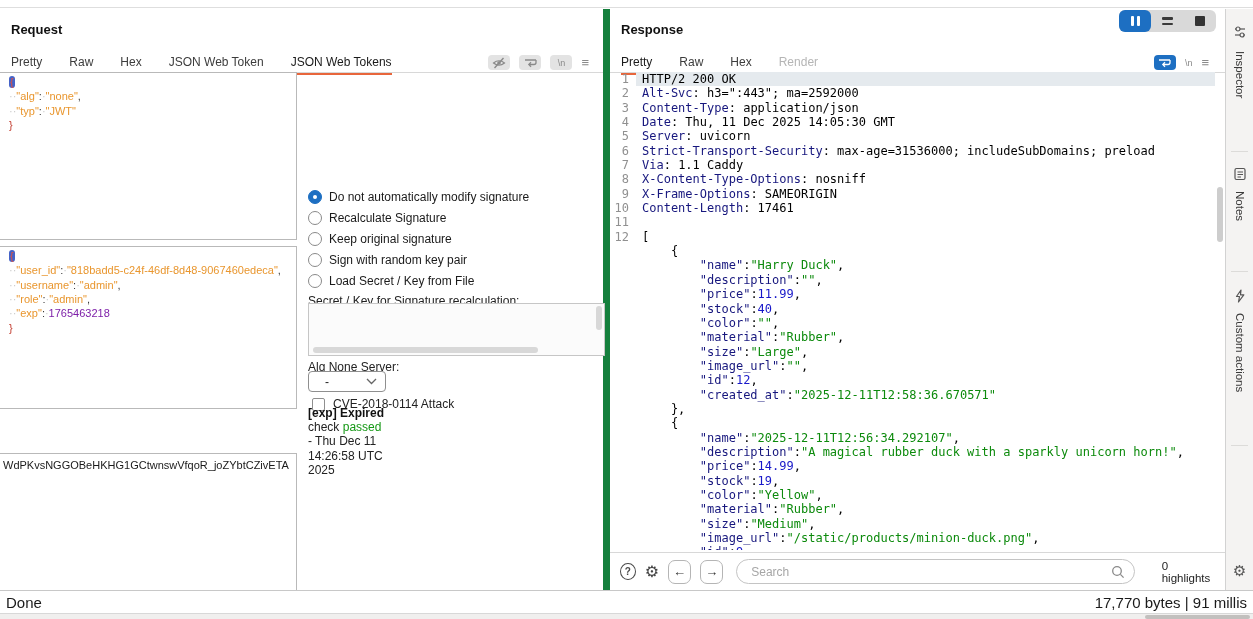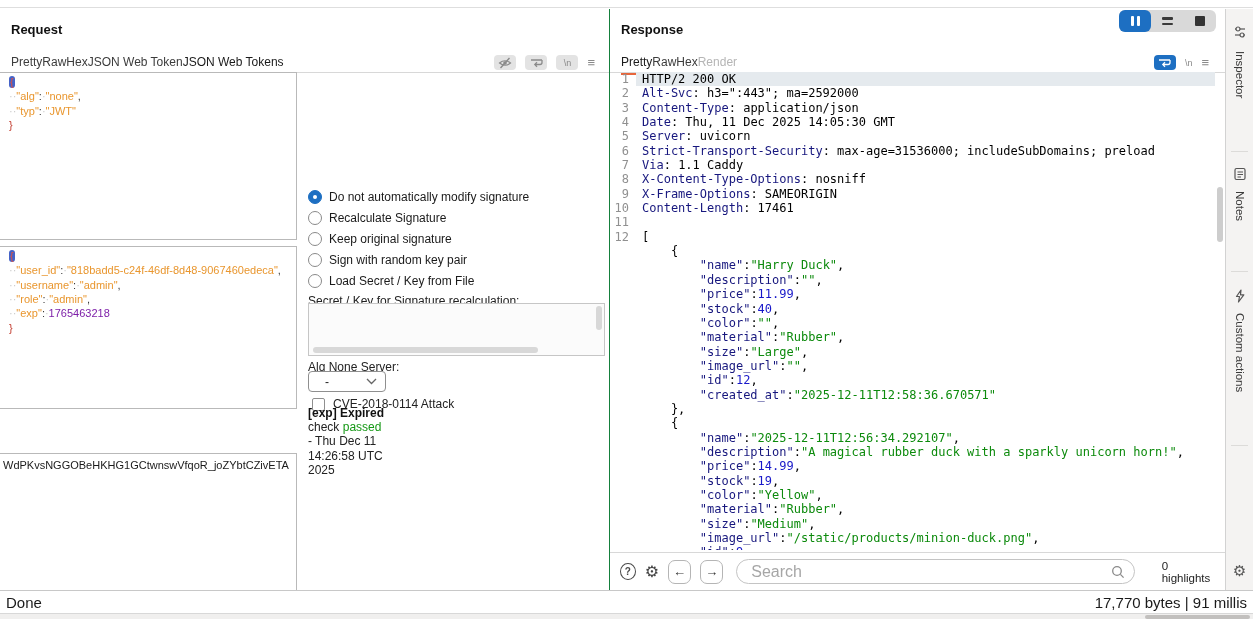--- a/index.html
+++ b/index.html
@@ -5,28 +5,28 @@
   * { box-sizing: border-box; }
   html,body { margin:0; padding:0; }
   body {
     width:1253px; height:619px; position:relative; overflow:hidden;
     background:#fff; font-family:"Liberation Sans", sans-serif; color:#222;
   }
   #topstrip { position:absolute; top:0; left:0; right:0; height:8px; background:#fff; border-bottom:1px solid #dedede; }
   #main { position:absolute; top:9px; left:0; right:0; bottom:29px; display:flex; }
 
   
-  #request-pane { width:610px; position:relative; border-right:1px solid #15803d; }
+  #request-pane { width:610px; position:relative; border-right:7px solid #15803d; }
   #response-pane { flex:1; position:relative; }
   #sidebar { width:28px; background:#f4f3f2; border-left:1px solid #d2d2d2; position:relative; }
 
   .pane-title { position:absolute; left:11px; top:13px; font-size:13px; font-weight:bold; color:#111; }
   .hairline { position:absolute; left:0; right:0; top:63px; border-top:1px solid #d8d8d8; }
 
-  .tabs { position:absolute; left:11px; top:46px; display:flex; height:20px; }
+  .tabs { position:absolute; left:11px; top:46px; display:flex; gap:27px; height:20px; }
   .tab { font-size:12px; color:#3c3c3c; line-height:14px; padding-bottom:3px; border-bottom:3px solid transparent; cursor:default; white-space:nowrap; }
   .tab.sel { border-bottom-color:#e8663c; color:#1a1a1a; }
   .tab.disabled { color:#b5b5b5; }
 
   .toolbar { position:absolute; top:46px; display:flex; align-items:center; gap:9px; }
   #request-toolbar { right:14px; }
   #response-toolbar { right:16px; }
   .tbtn { width:22px; height:15px; background:#e3e3e3; border-radius:4px; display:flex; align-items:center; justify-content:center; color:#8a8a8a; font-size:9px; }
   .tbtn.blue { background:#1d6fc2; color:#fff; }
   .nl { font-size:9px; color:#8a8a8a; letter-spacing:0; }
@@ -94,21 +94,21 @@
 
   #resp-vscroll { position:absolute; right:0; top:63px; width:10px; bottom:39px; }
   #resp-vscroll .thumb { position:absolute; left:2px; right:2px; top:115px; height:55px; background:#cdcdcd; border-radius:4px; }
 
   
   #search-bar { position:absolute; left:0; right:0; bottom:0; height:38px; border-top:1px solid #d8d8d8; display:flex; align-items:center; padding:0 10px; gap:9px; background:#fff; }
   .help-circle { width:17px; height:17px; border:1.4px solid #4a4a4a; border-radius:50%; display:flex; align-items:center; justify-content:center; font-size:10px; font-weight:bold; color:#4a4a4a; }
   .gear { font-size:16px; color:#444; line-height:17px; }
   .arrow-btn { width:25px; height:24px; border:1px solid #b5b5b5; border-radius:7px; display:flex; align-items:center; justify-content:center; font-size:13px; color:#333; background:#fff; }
   #search-field { width:433px; height:25px; border:1px solid #c4c4c4; border-radius:13px; display:flex; align-items:center; padding:0 9px 0 12px; margin-left:4px; }
-  #search-field input { border:none; outline:none; flex:1; font-size:16px; font-family:"Liberation Sans",sans-serif; color:#333; background:transparent; }
+  #search-field input { border:none; outline:none; flex:1; font-size:12px; font-family:"Liberation Sans",sans-serif; color:#333; background:transparent; }
   #search-field input::placeholder { color:#a6a6a6; }
   #highlights { margin-left:18px; font-size:11.5px; color:#222; }
 
   
   .sb-icon { position:absolute; left:50%; transform:translateX(-50%); }
   .sb-label { position:absolute; left:8px; writing-mode:vertical-rl; font-size:11.5px; color:#3a3a3a; white-space:nowrap; }
   .sb-divider { position:absolute; left:5px; right:5px; border-top:1px solid #dcdbd9; }
   #sb-gear { position:absolute; bottom:10px; left:50%; transform:translateX(-50%); font-size:15px; color:#555; }
 
   

